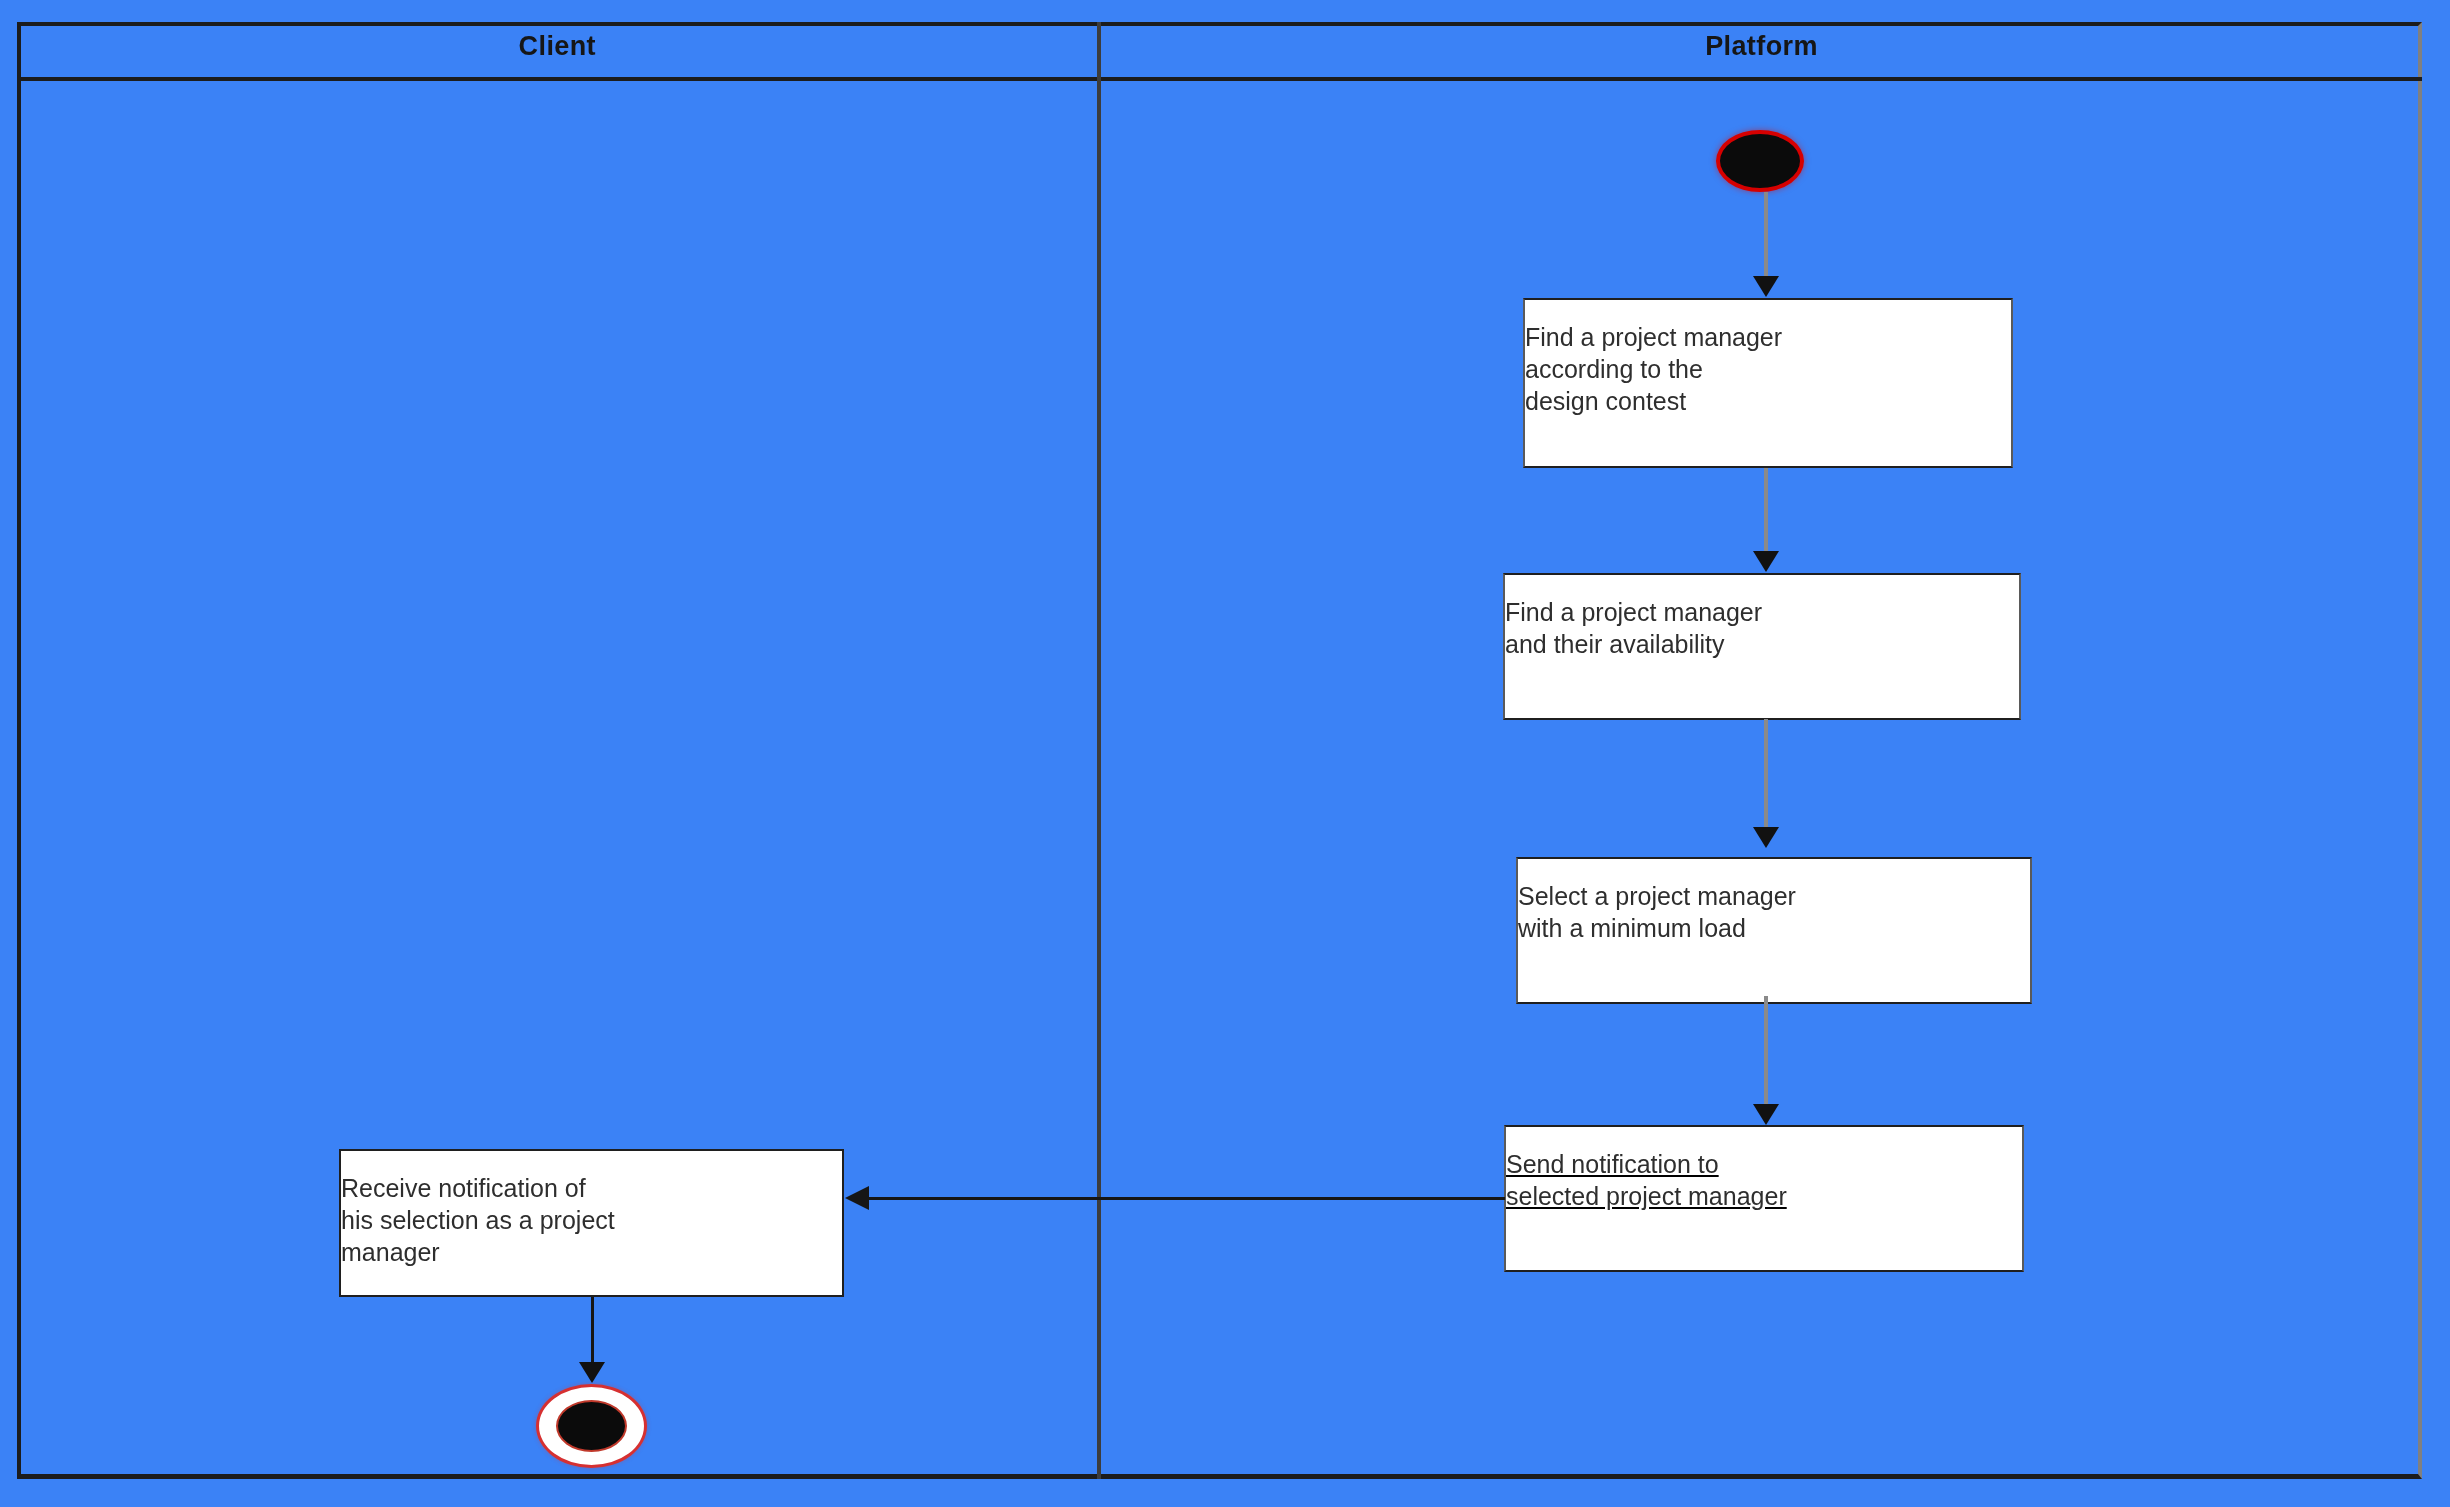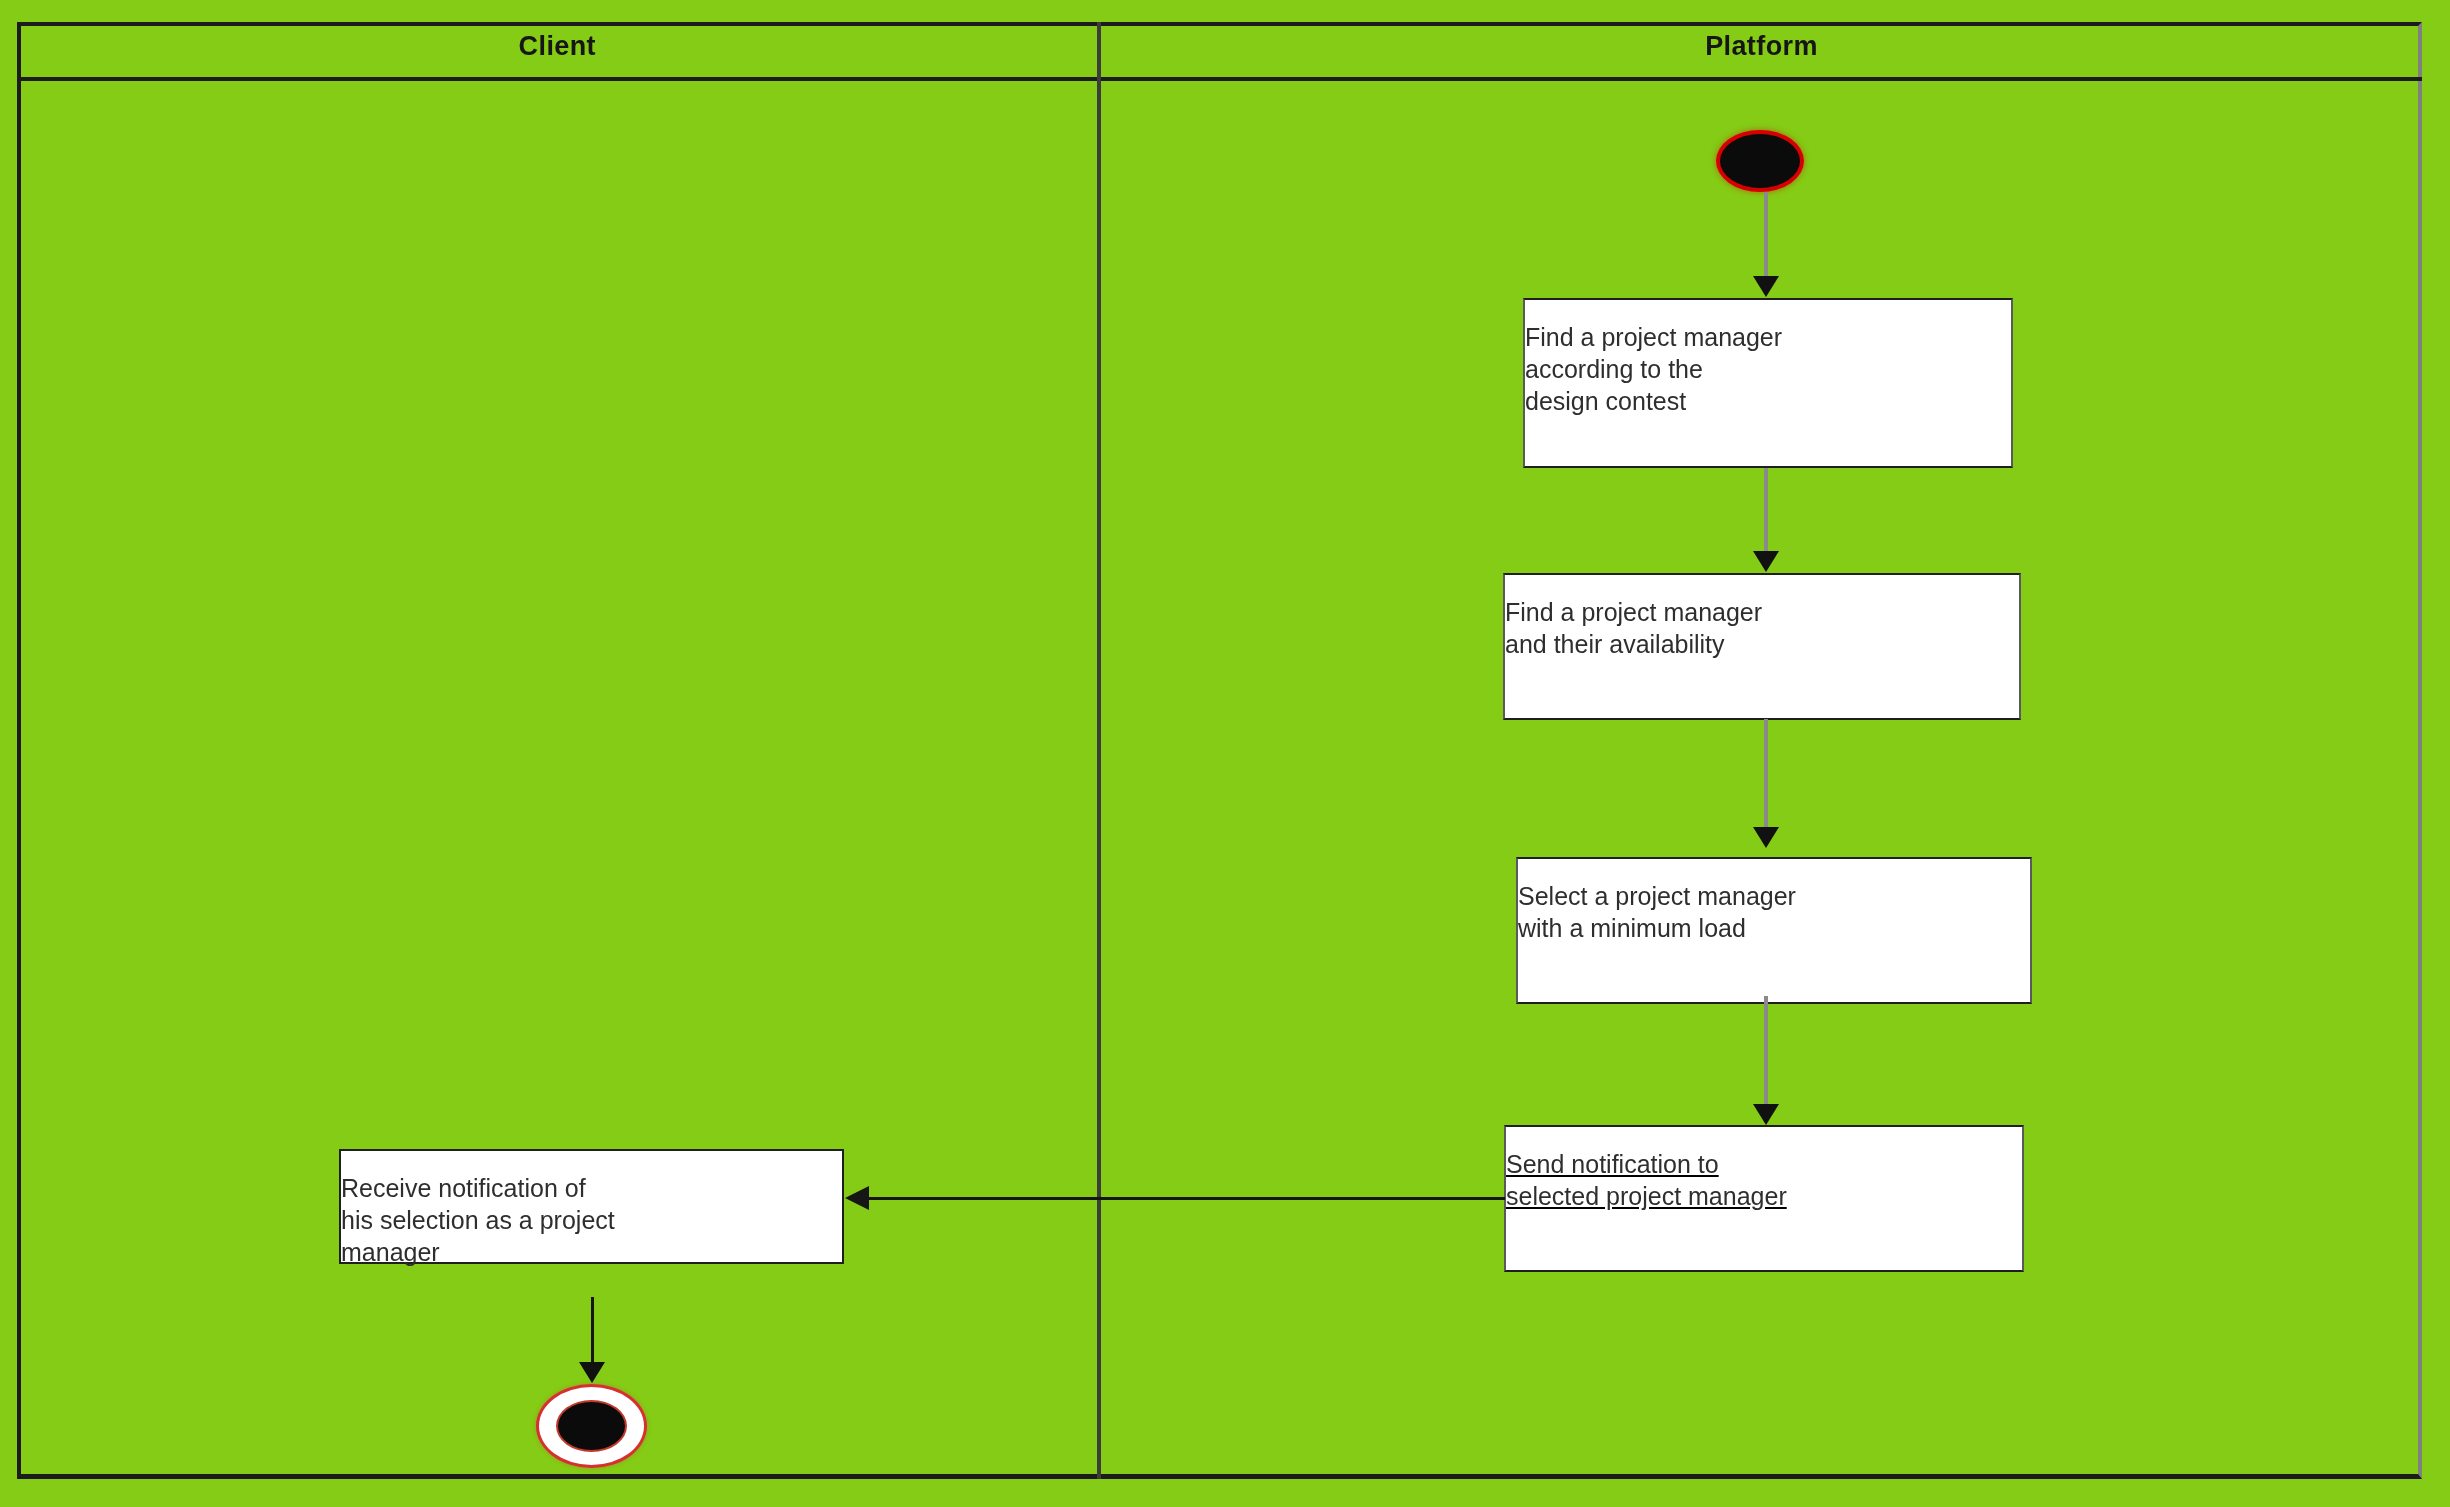--- a/index.html
+++ b/index.html
@@ -1,20 +1,20 @@
 <!DOCTYPE html>
 <html style="font-size:14px"><head>
 <meta charset="utf-8">
 <style>
   html,body{margin:0;padding:0;background:#ffffff;}
   *{box-sizing:border-box;}
   #canvas{
     position:relative;
     width:2450px;height:1508px;
-    background:#84cc16;
+    background:#3b82f6;
     font-family:"Liberation Sans", sans-serif;
     overflow:hidden;
   }
   
   .frame{
     position:absolute;left:17.3px;top:21.6px;width:2405px;height:1457px;
     border:4.3px solid #1c1c1c;border-right-color:#808080;border-bottom-width:5.2px;
     background:transparent;
   }
   .header-sep{position:absolute;left:17.3px;top:77px;width:2405px;height:3.5px;background:#1c1c1c;}
@@ -32,21 +32,21 @@
     border:2.6px solid #1f1f1f;border-left-color:#5a5a5a;border-right-color:#5a5a5a;
   }
   .activity .label{
     padding-top:21px;font-size:25px;line-height:32px;color:#2e2e2e;
     text-align:left;white-space:pre-line;
   }
   #box-find-contest{left:1523px;top:298px;width:490px;height:170px;}
   #box-find-availability{left:1503px;top:573px;width:518px;height:147px;}
   #box-select-min-load{left:1516px;top:849px;width:516px;height:147px;margin-top:8px;}
   #box-send-notification{left:1504px;top:1125px;width:520px;height:147px;text-decoration:underline;}
-  #box-receive-notification{left:339px;top:1149px;width:505px;height:115px;border-color:#1f1f1f;}
+  #box-receive-notification{left:339px;top:1149px;width:505px;height:148px;border-color:#1f1f1f;}
 
   
   .initial-node{
     position:absolute;left:1716px;top:130px;width:88px;height:62px;
     background:#0b0b0b;border:4.3px solid #d60000;border-radius:50%;
     box-shadow:0 0 6px rgba(214,0,0,.5);
   }
   .final-node{
     position:absolute;left:536px;top:1384px;width:111px;height:84px;
     border:3.5px solid #d63031;border-radius:50%;background:#ffffff;

